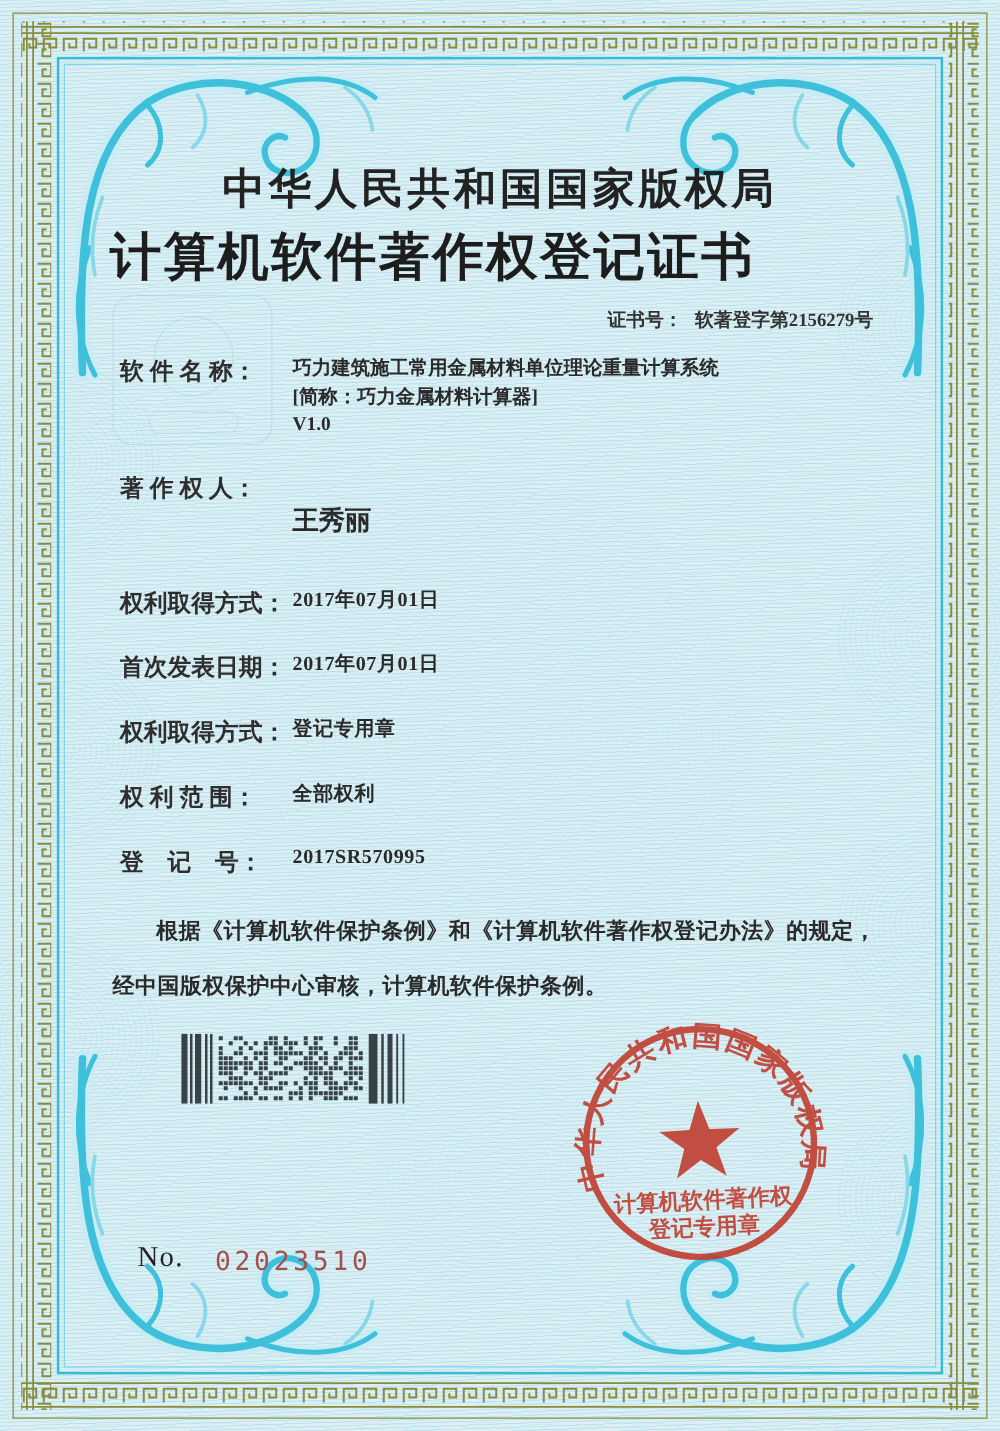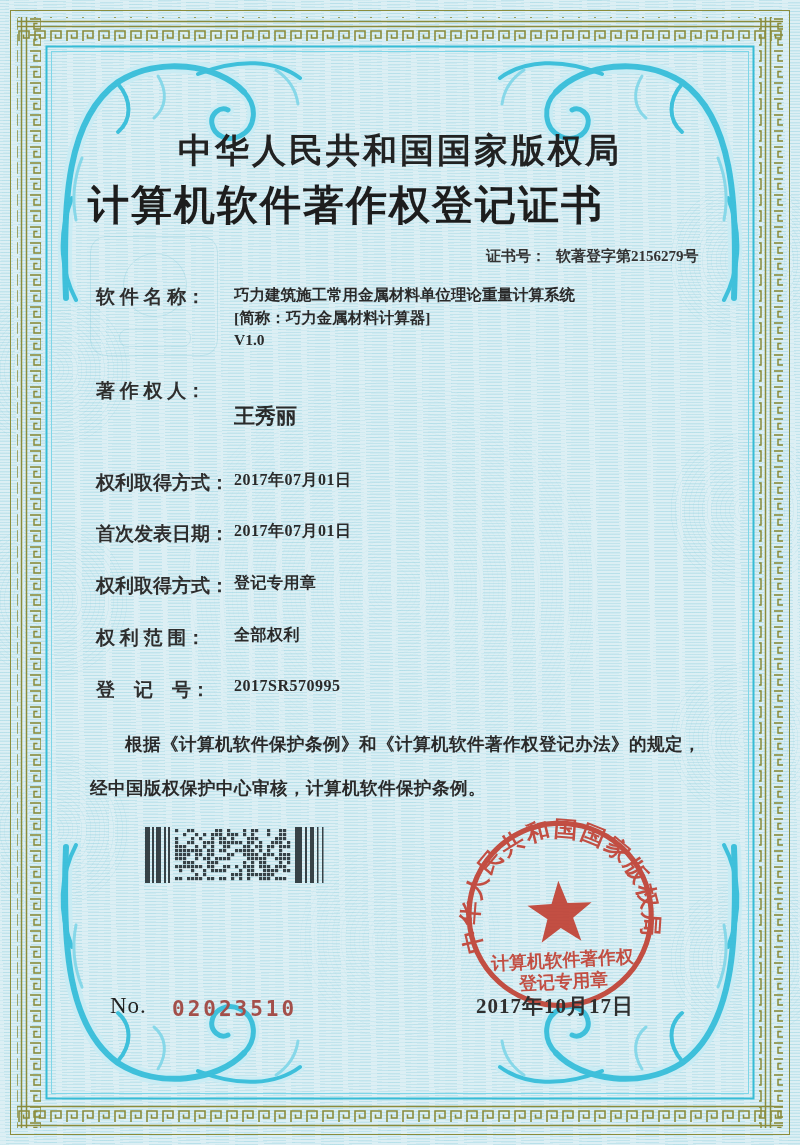--- a/index.html
+++ b/index.html
@@ -39,21 +39,21 @@
   .field .val { display:inline-block; font-weight:600; vertical-align:top; color:#2a2a2a; }
   .swname .val { font-size:15.5px; line-height:22.5px; max-width:470px; }
   .owner .val { font-size:21px;margin-top:24px; }
   .dateval .val, .regno .val { font-size:16px; letter-spacing:.5px; }
   .statement { left:90px; top:722px; width:624px; font-size:17.5px; line-height:44px;
     text-indent:2em; letter-spacing:.5px; font-weight:600; color:#2a2a2a; }
   .barcode { left:145px; top:827px; opacity:.88; }
   .seal { left:452px; top:813px; opacity:.88; transform:rotate(-3deg); }
   .footer-no { left:110px; top:993px; font-size:23px; color:#222; letter-spacing:1px; }
   .footer-serial { left:172px; top:997px; font-size:21px; letter-spacing:3px; color:#a34f4a;
-    font-family:"DejaVu Sans Mono","Liberation Mono",monospace;font-weight:bold; }
+    font-family:"DejaVu Sans Mono","Liberation Mono",monospace; }
   .footer-date { left:476px; top:992px; font-size:21px; font-weight:600; letter-spacing:1px; color:#2f2f2f; }
 </style>
 </head>
 <body>
 
 <div class="certificate">
 
   <div class="rosette" style="left:-30px;top:290px;width:160px;height:160px"></div>
   <div class="rosette" style="left:-30px;top:520px;width:160px;height:160px"></div>
   <div class="rosette" style="left:-30px;top:750px;width:160px;height:160px"></div>
@@ -423,15 +423,14 @@
     <text font-size="24" font-weight="bold" fill="#c0392b" letter-spacing="2">
       <textPath href="#sealArc" startOffset="8" textLength="330" lengthAdjust="spacingAndGlyphs">中华人民共和国国家版权局</textPath>
     </text>
     <polygon fill="#c0392b" points="115,72 123.5,96.4 149.2,96.9 128.7,112.4 136.2,137.1 115,122.4 93.8,137.1 101.3,112.4 80.8,96.9 106.5,96.4"></polygon>
     <text x="115" y="163" text-anchor="middle" font-size="19" font-weight="bold" fill="#c0392b">计算机软件著作权</text>
     <text x="115" y="186" text-anchor="middle" font-size="19" font-weight="bold" fill="#c0392b">登记专用章</text>
   </svg>
 
   <div class="abs footer-no">No.</div>
   <div class="abs footer-serial">02023510</div>
-  <div class="abs footer-date">2017年10月17日</div>
 
 </div>
 
 </body></html>

